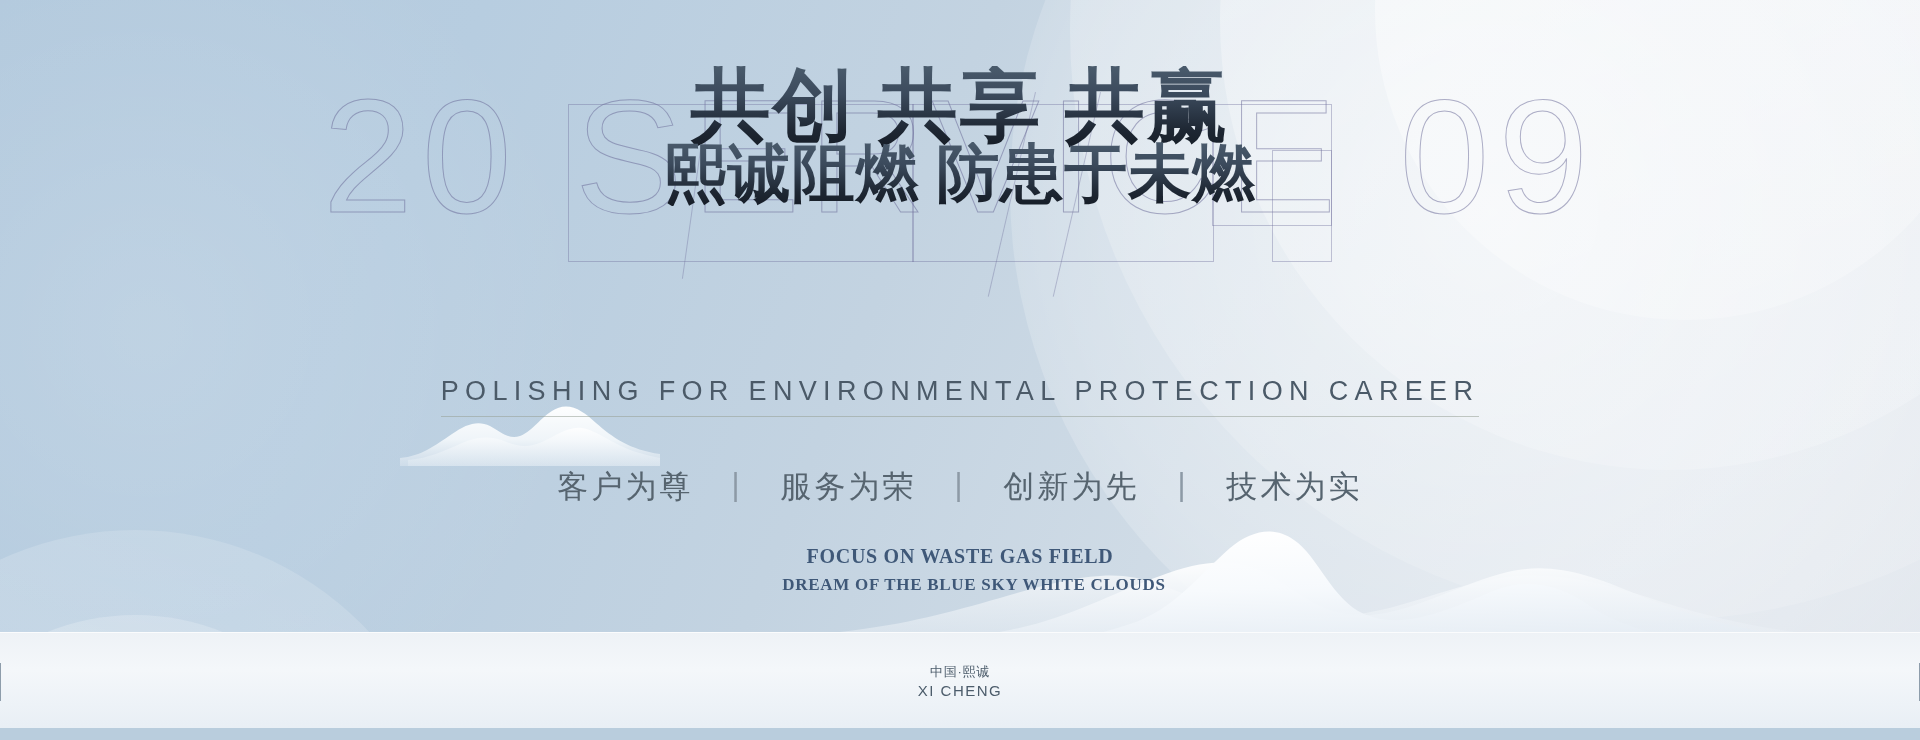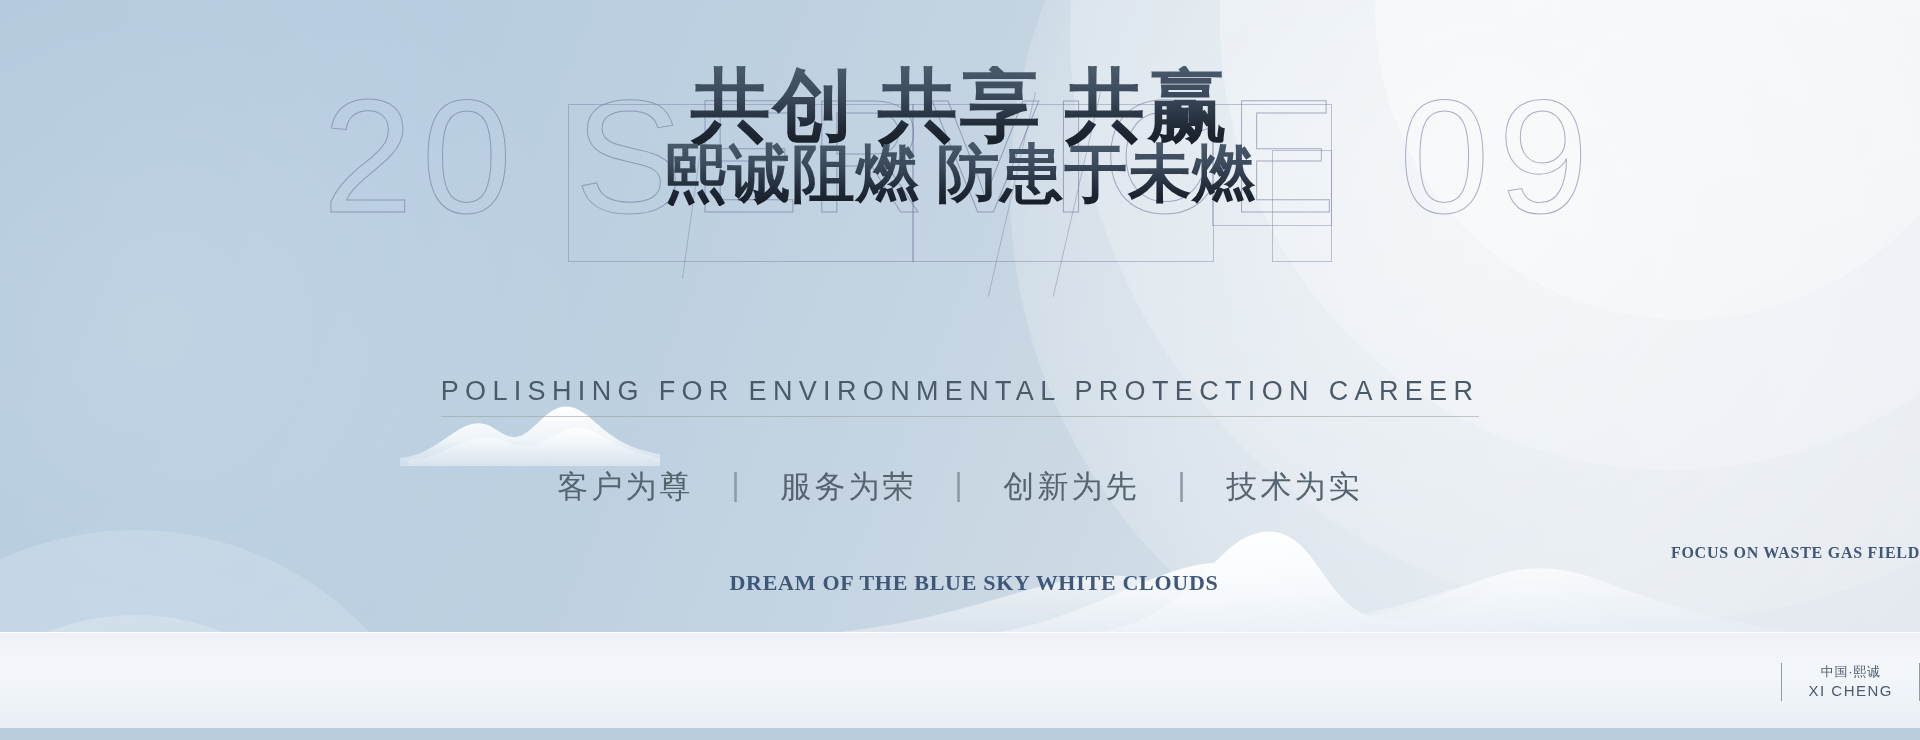--- a/index.html
+++ b/index.html
@@ -112,33 +112,33 @@
     padding:0 26px;transform:translateY(-2px);}
 
   
   #tagline{
     position:absolute;left:0;right:0;top:541px;text-align:center;
     font-family:"Liberation Serif", serif;
     color:#3f5878;line-height:1.55;
     letter-spacing:.045em;
     z-index:6;
   }
-  #tag-1{display:block;font-size:16px;font-weight:700;text-align:right;}
-  #tag-2{display:block;font-size:22px;font-weight:700;padding-left:28px;}
+  #tag-1{display:block;font-size:20px;font-weight:700;}
+  #tag-2{display:block;font-size:17px;font-weight:700;padding-left:28px;}
 
   
   .wave{position:absolute;pointer-events:none;}
   #wave-left{left:400px;top:396px;}
   #wave-right{left:640px;top:528px;}
   #wave-floorfog{left:0;top:560px;}
 
   
   #logo{
     position:absolute;left:0;right:0;top:663px;
-    display:flex;align-items:center;justify-content:flex-end;gap:26px;
+    display:flex;align-items:center;justify-content:space-between;gap:17px;
     z-index:8;
   }
   #logo .bar{width:1px;height:38px;background:#8e9dab;display:block;}
   #logo .txt{text-align:center;color:#4c5c6b;line-height:1.35;}
   #logo-cn{display:block;font-size:13px;letter-spacing:.06em;}
   #logo-en{display:block;font-size:15px;letter-spacing:.10em;}
 </style>
 </head>
 <body>
 

